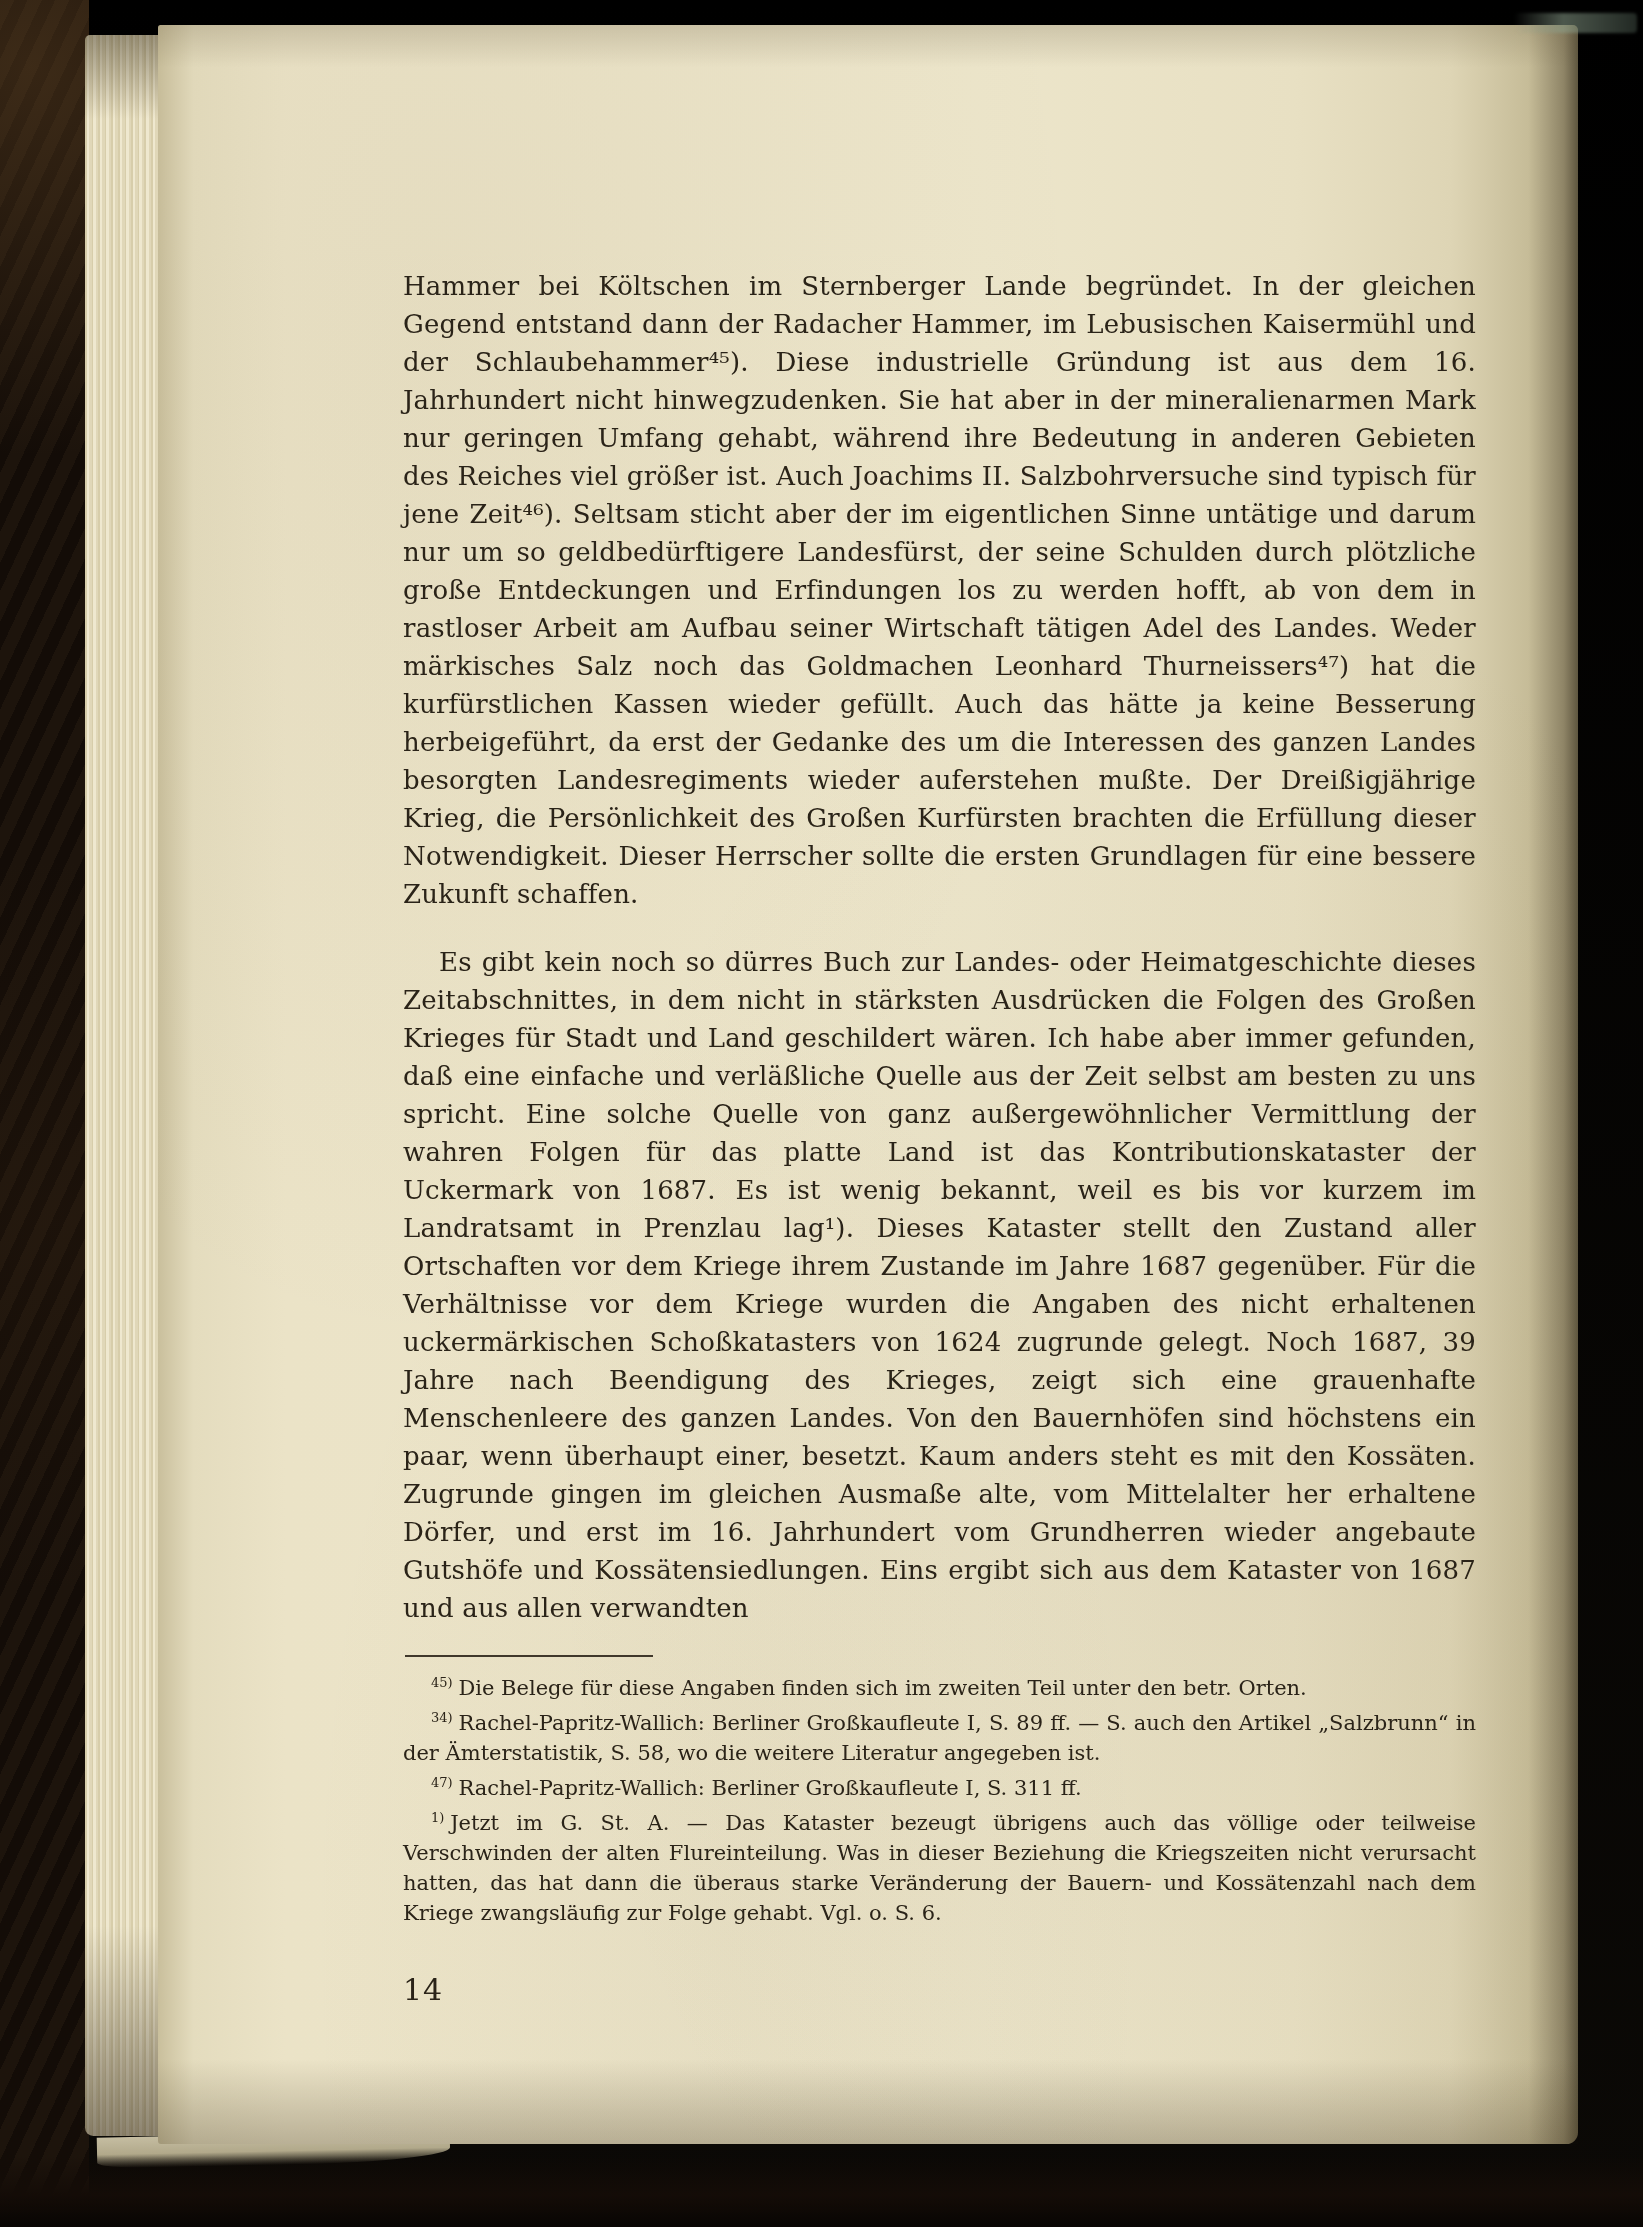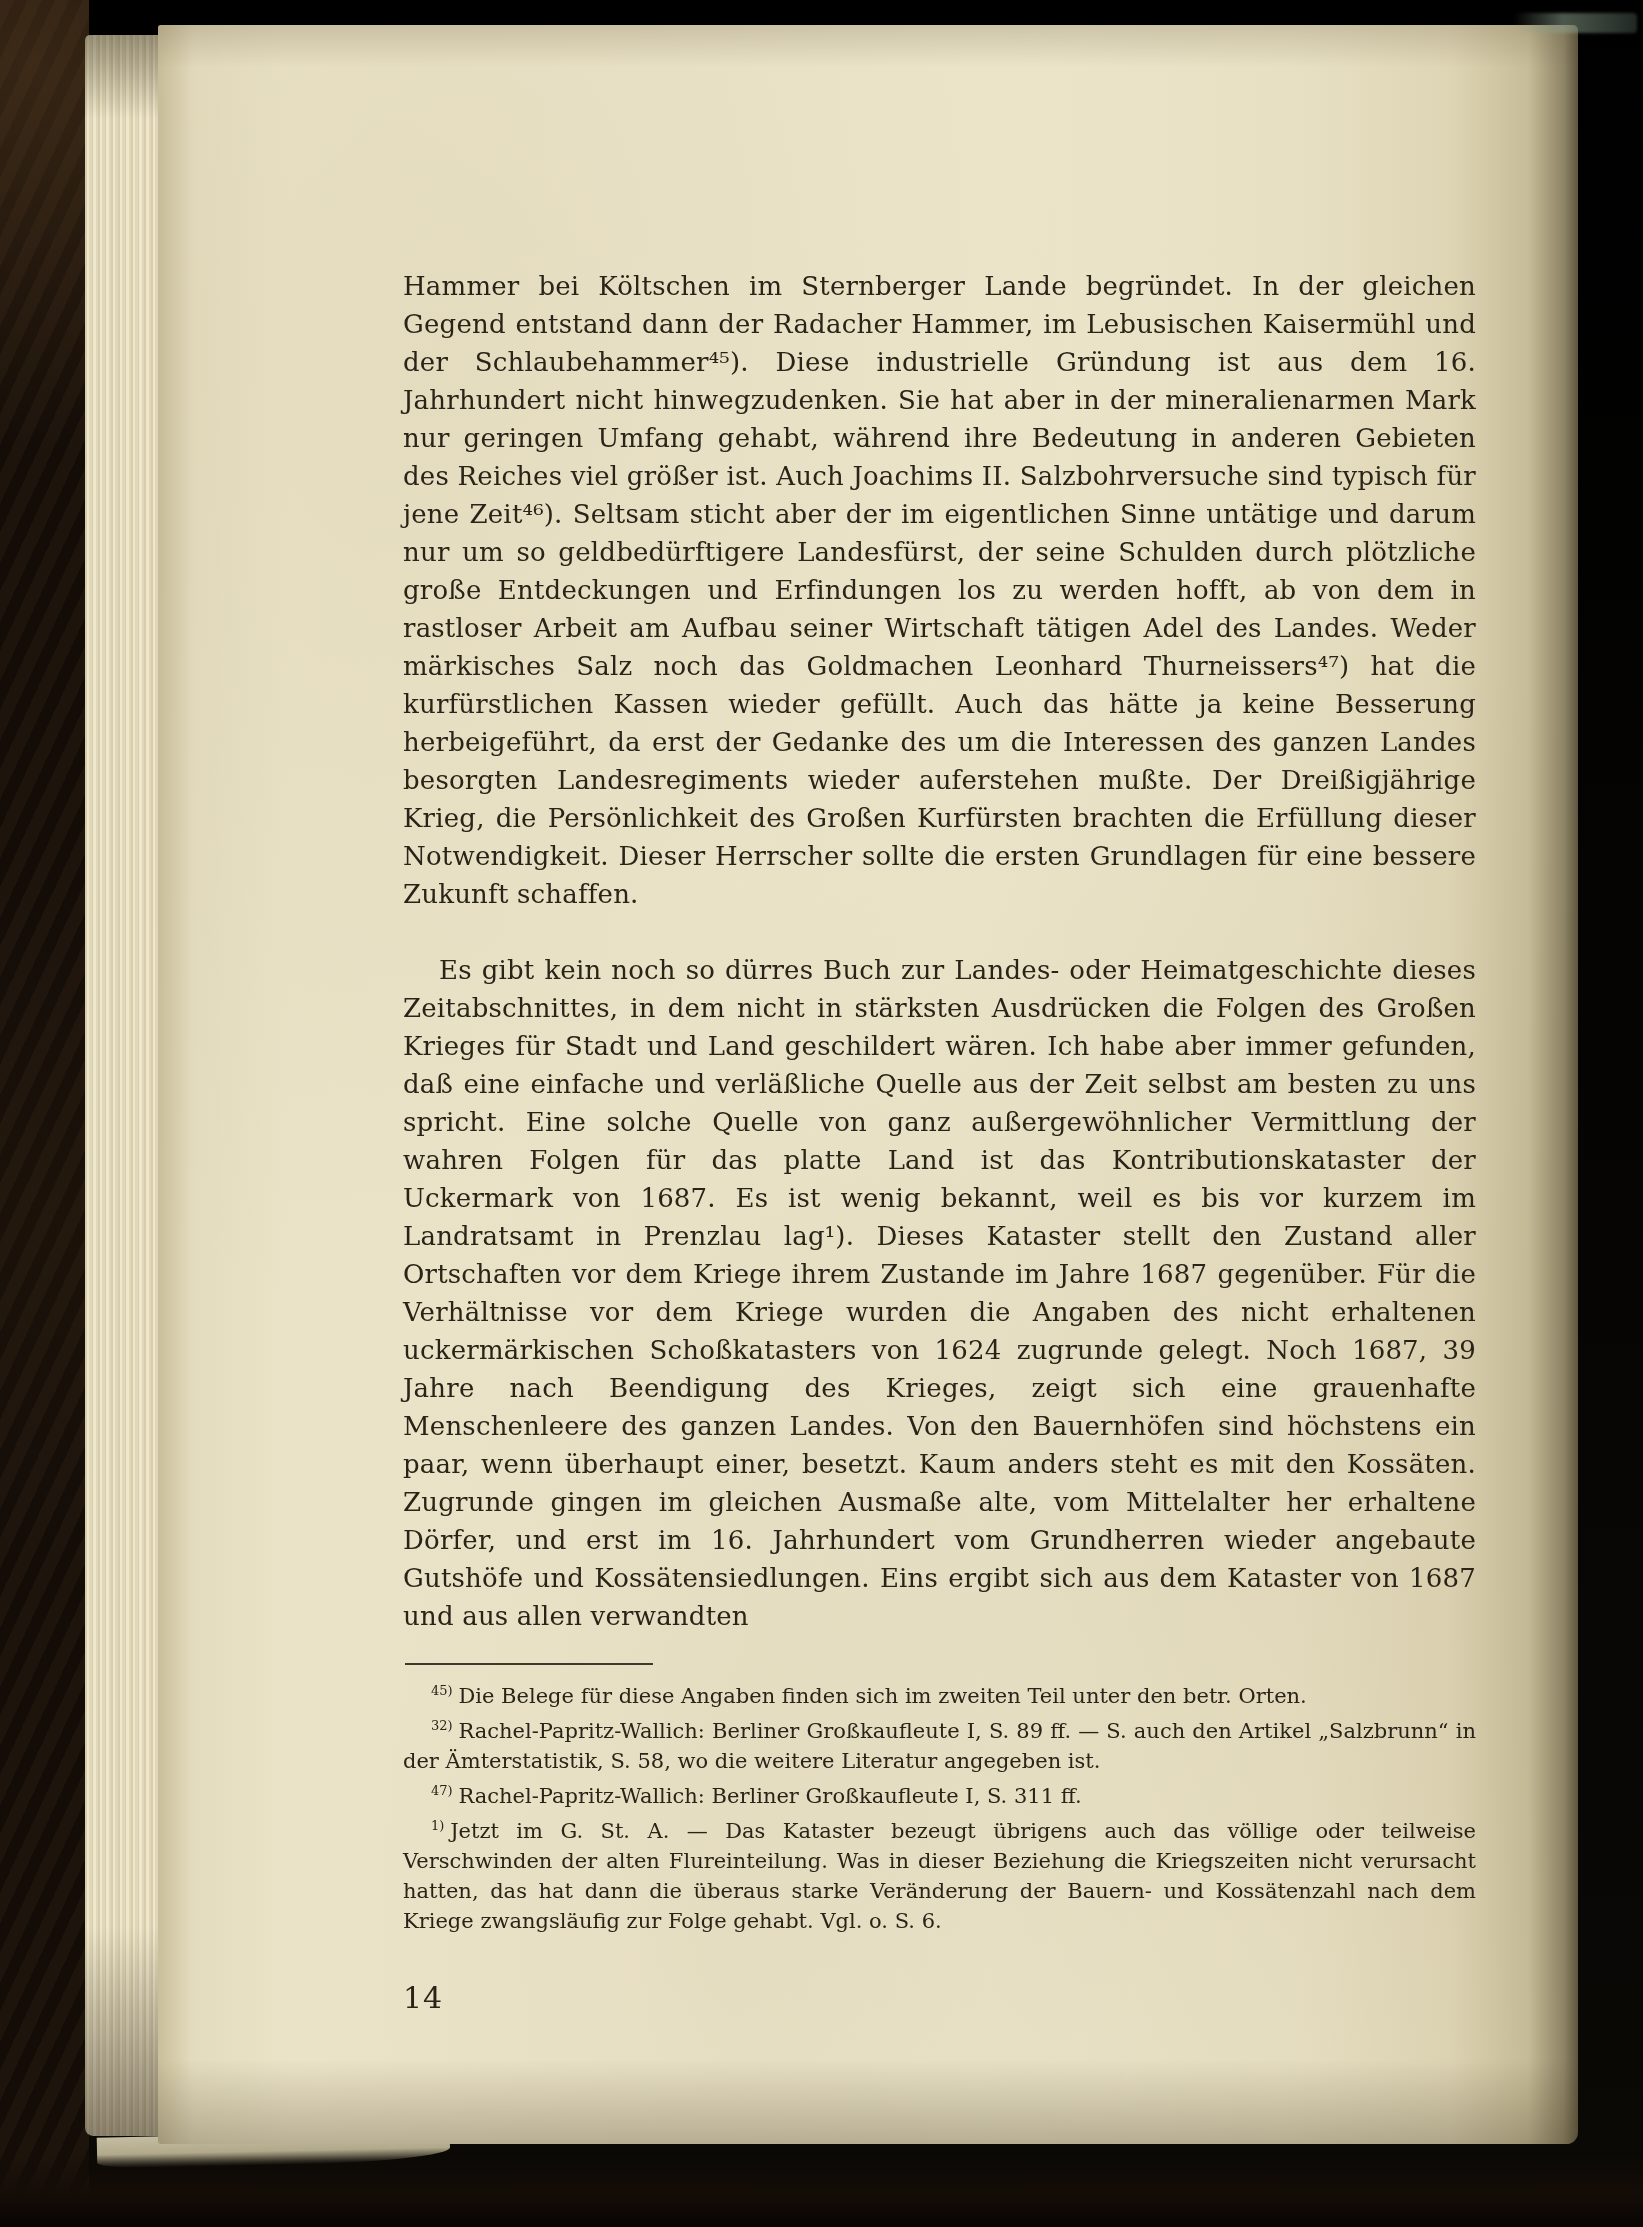--- a/index.html
+++ b/index.html
@@ -83,21 +83,21 @@
   }
   .indent { text-indent: 36px; }
   .section-heading {
     margin: 53px 0 0 0;
     font-size: 27px;
     line-height: 40px;
     font-weight: bold;
     text-align: center;
     color: #251f14;
   }
-  .para-2 { margin-top: 38px; }
+  .para-2 { margin-top: 30px; }
   .footnote-block { margin-top: 28px; }
   .footnote-rule {
     width: 248px; height: 1.6px;
     background: #40382b;
     margin: 0 0 11.5px 1.6px;
   }
   .footnote {
     margin: 0;
     font-size: 21px;
     line-height: 30px;
@@ -133,21 +133,21 @@
       <p class="body-text indent para-2">Es gibt kein noch so dürres Buch zur Landes- oder Heimatgeschichte dieses Zeitabschnittes, in dem nicht in stärksten Ausdrücken die Folgen des Großen Krieges für Stadt und Land geschildert wären. Ich habe aber immer gefunden, daß eine einfache und verläßliche Quelle aus der Zeit selbst am besten zu uns spricht. Eine solche Quelle von ganz außergewöhnlicher Vermittlung der wahren Folgen für das platte Land ist das Kontributionskataster der Uckermark von 1687. Es ist wenig bekannt, weil es bis vor kurzem im Landratsamt in Prenzlau lag¹). Dieses Kataster stellt den Zustand aller Ortschaften vor dem Kriege ihrem Zustande im Jahre 1687 gegenüber. Für die Verhältnisse vor dem Kriege wurden die Angaben des nicht erhaltenen uckermärkischen Schoßkatasters von 1624 zugrunde gelegt. Noch 1687, 39 Jahre nach Beendigung des Krieges, zeigt sich eine grauenhafte Menschenleere des ganzen Landes. Von den Bauernhöfen sind höchstens ein paar, wenn überhaupt einer, besetzt. Kaum anders steht es mit den Kossäten. Zugrunde gingen im gleichen Ausmaße alte, vom Mittelalter her erhaltene Dörfer, und erst im 16. Jahrhundert vom Grundherren wieder angebaute Gutshöfe und Kossätensiedlungen. Eins ergibt sich aus dem Kataster von 1687 und aus allen verwandten</p>
 
       <div class="footnote-block">
         <div class="footnote-rule"></div>
 
         <p class="footnote">
           <sup class="fn-marker">45)</sup><span>Die Belege für diese Angaben finden sich im zweiten Teil unter den betr. Orten.</span>
         </p>
 
         <p class="footnote">
-          <sup class="fn-marker">32)</sup><span>Rachel-Papritz-Wallich: Berliner Großkaufleute I, S. 89 ff. — S. auch den Artikel „Salzbrunn“ in der Ämterstatistik, S. 58, wo die weitere Literatur angegeben ist.</span>
+          <sup class="fn-marker">34)</sup><span>Rachel-Papritz-Wallich: Berliner Großkaufleute I, S. 89 ff. — S. auch den Artikel „Salzbrunn“ in der Ämterstatistik, S. 58, wo die weitere Literatur angegeben ist.</span>
         </p>
 
         <p class="footnote">
           <sup class="fn-marker">47)</sup><span>Rachel-Papritz-Wallich: Berliner Großkaufleute I, S. 311 ff.</span>
         </p>
 
         <p class="footnote">
           <sup class="fn-marker">1)</sup><span>Jetzt im G. St. A. — Das Kataster bezeugt übrigens auch das völlige oder teilweise Verschwinden der alten Flureinteilung. Was in dieser Beziehung die Kriegszeiten nicht verursacht hatten, das hat dann die überaus starke Veränderung der Bauern- und Kossätenzahl nach dem Kriege zwangsläufig zur Folge gehabt. Vgl. o. S. 6.</span>
         </p>
       </div>

